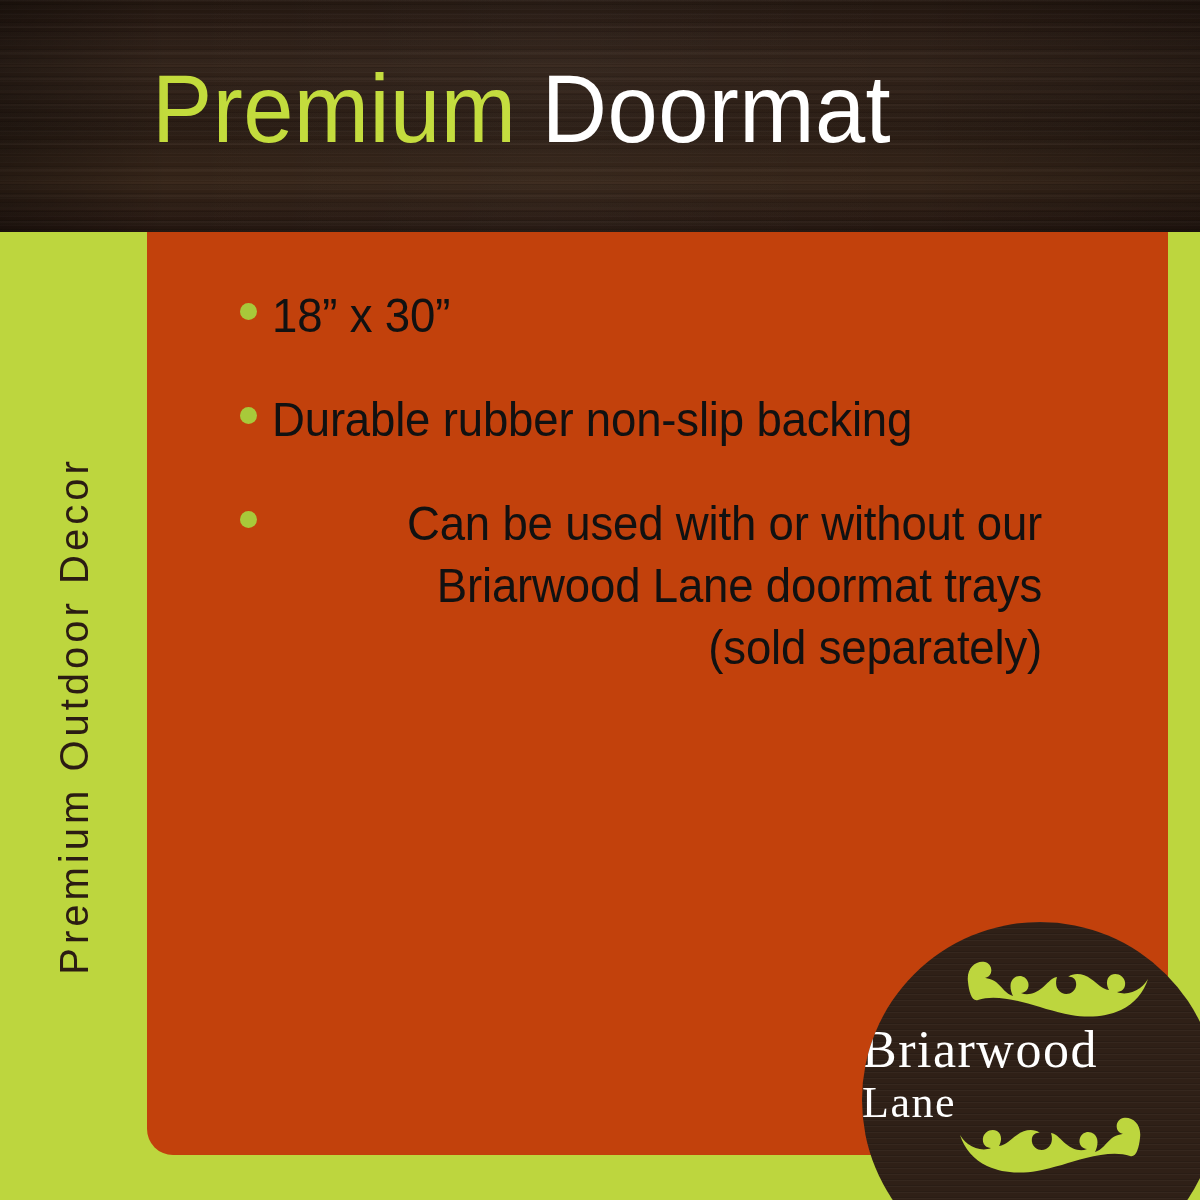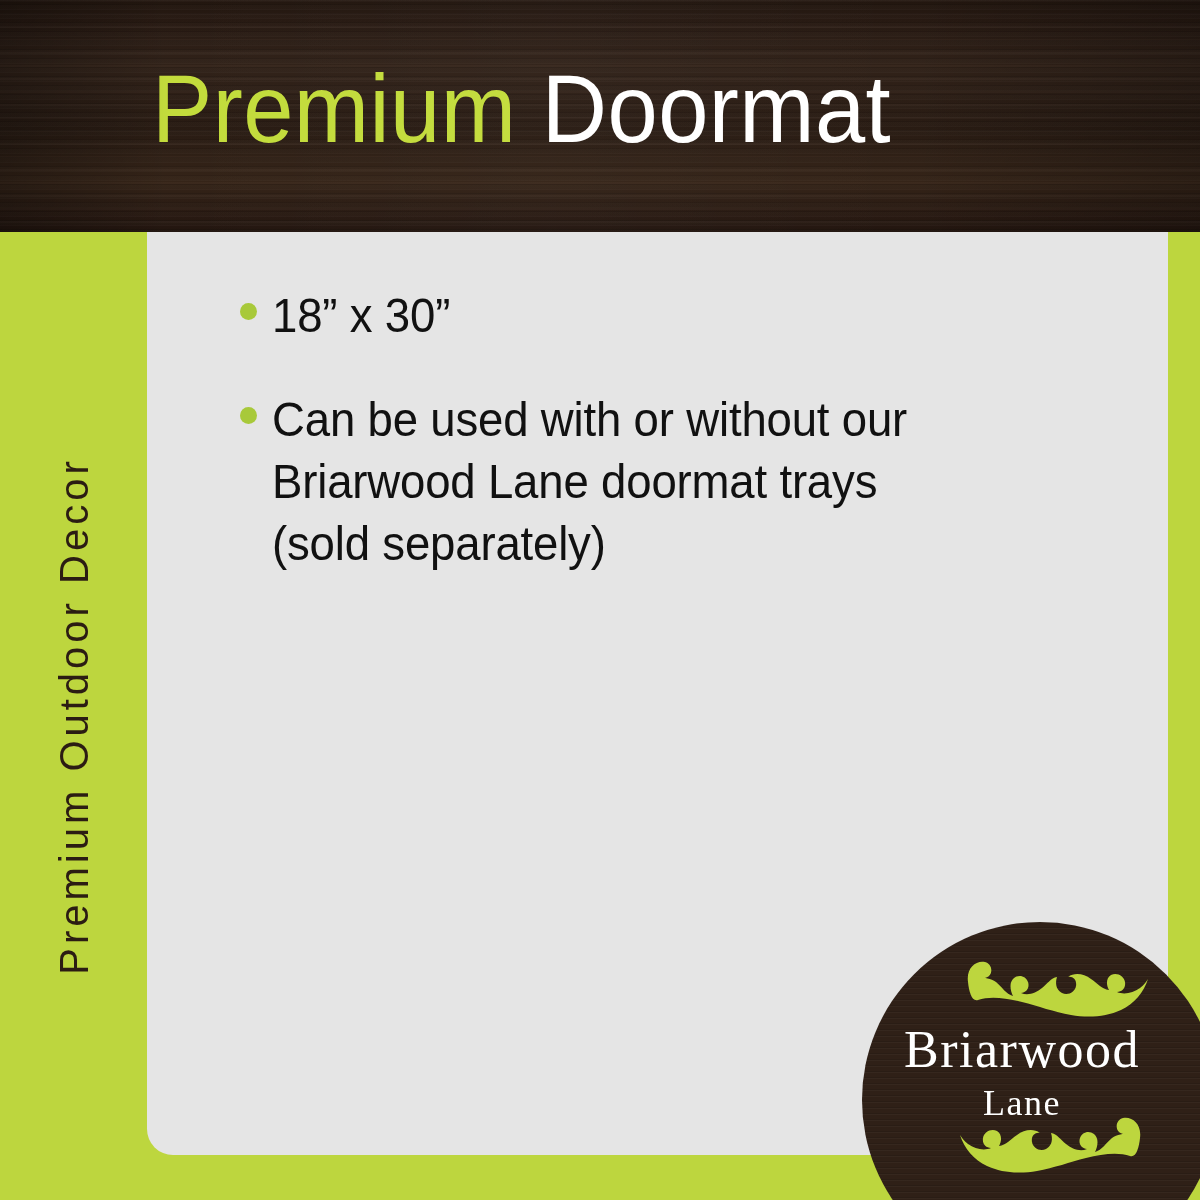--- a/index.html
+++ b/index.html
@@ -63,32 +63,32 @@
 
   
   .bottom-band {
     position:absolute; left:0; top:1155px; width:1200px; height:45px;
     background:#bdd63e;
   }
 
   
   .panel {
     position:absolute; left:147px; top:232px; width:1021px; height:923px;
-    background:#e5e5e5;
+    background:#c2410c;
     border-bottom-left-radius:26px;
   }
 
   
   .bullets { position:absolute; left:93px; top:52px; width:860px; }
   .bullet-row {
     position:relative;
     padding-left:32px;
     margin-bottom:42px;
   }
-  .bullet-row:last-child { margin-bottom:0; }
+  .bullet-row:last-child { margin-bottom:0;text-align:right; }
   .bullet-dot {
     position:absolute; left:0; top:19px;
     width:17px; height:17px; border-radius:50%;
     background:#a8c93a;
   }
   .bullet-text {
     font-size:49px; line-height:62px; color:#111111;
     font-weight:400; letter-spacing:-0.2px;
     transform:scaleX(0.93); transform-origin:left top;
     white-space:pre-line;
@@ -107,25 +107,25 @@
     overflow:hidden;
   }
   .logo-inner {
     position:absolute; left:0; top:0; width:356px; height:356px;
   }
   .leaf { position:absolute; }
   .leaf-top  { left:96px;  top:30px;  width:190px; height:72px; }
   .leaf-bot  { left:90px;  top:186px; width:198px; height:74px; }
   .logo-name {
     position:absolute; left:0; top:100px; width:320px;
-    text-align:center; color:#ffffff;
+    color:#ffffff;
     font-family:"Liberation Serif", serif;
   }
   .logo-name-1 { font-size:52px; line-height:56px; letter-spacing:1.5px; }
-  .logo-name-2 { font-size:36px; line-height:50px; letter-spacing:1.5px; }
+  .logo-name-2 { font-size:44px; line-height:50px; letter-spacing:1.5px; }
 </style>
 </head>
 <body>
 
 <div class="header">
   <div class="header-title">
     <span class="t-green">Premium</span><span class="t-white">&nbsp;</span><span class="t-white">Doormat</span>
   </div>
 </div>
 
@@ -139,20 +139,24 @@
 
 <div class="panel">
   <div class="bullets">
 
     <div class="bullet-row">
       <span class="bullet-dot"></span>
       <div class="bullet-text">18” x 30”</div>
     </div>
 
 
+    <div class="bullet-row">
+      <span class="bullet-dot"></span>
+      <div class="bullet-text">Durable rubber non-slip backing</div>
+    </div>
 
 
     <div class="bullet-row">
       <span class="bullet-dot"></span>
       <div class="bullet-text">Can be used with or without our
 Briarwood Lane doormat trays
 (sold separately)</div>
     </div>
 
   </div>

